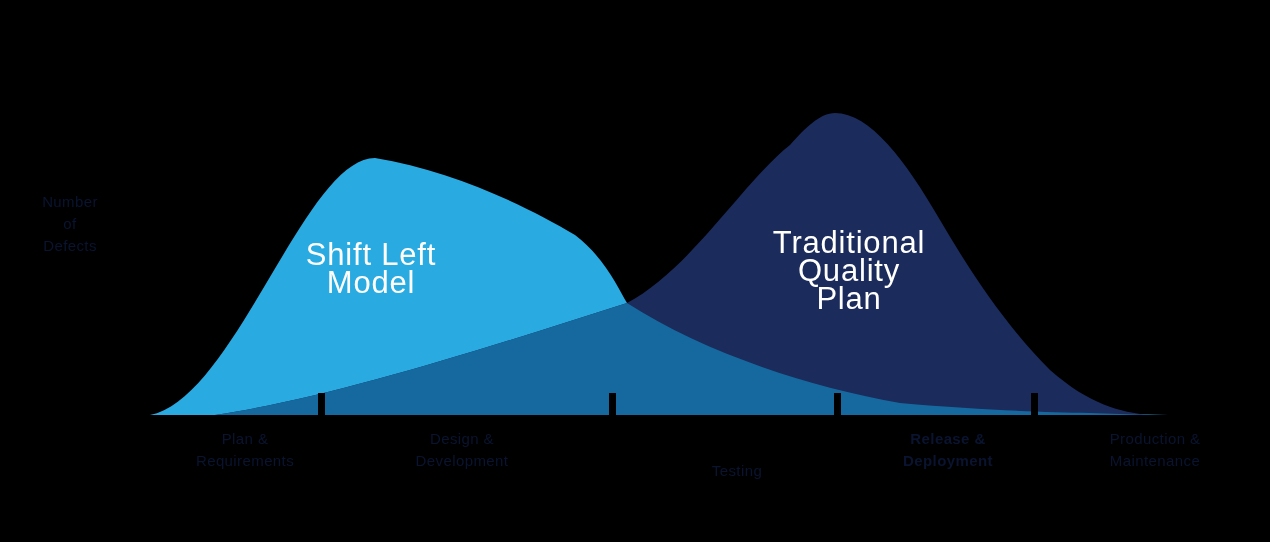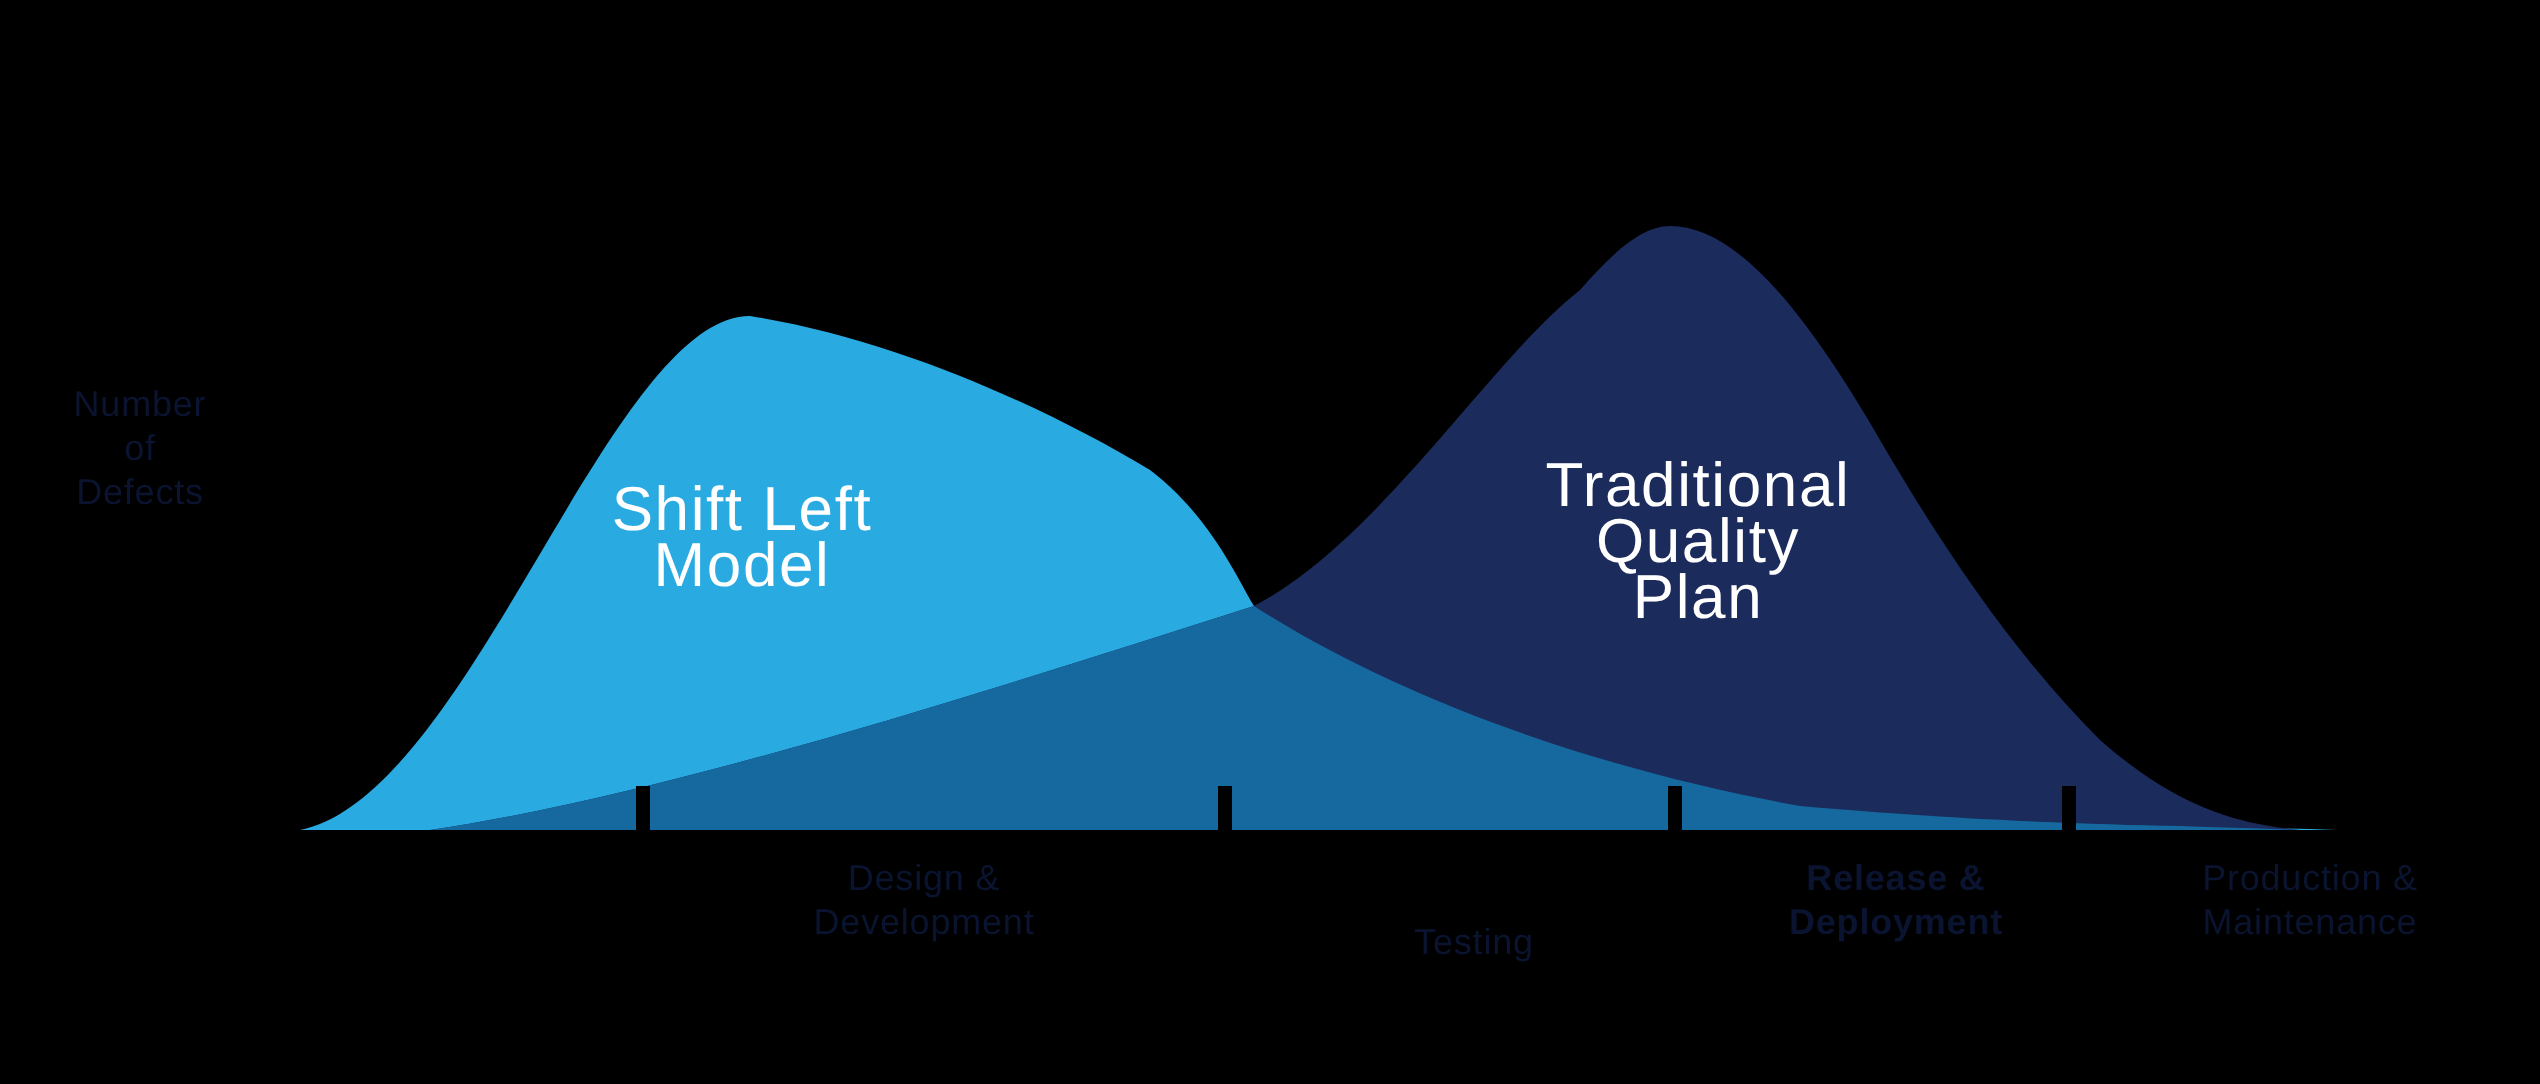--- a/index.html
+++ b/index.html
@@ -40,21 +40,21 @@
     top: 241px;
     width: 200px;
   }
   .traditional-label {
     left: 749px;
     top: 229px;
     width: 200px;
   }
   .faint-text {
     color: #0A1430;
-    font-size: 18px;
+    font-size: 15px;
     line-height: 22px;
     letter-spacing: 0.4px;
   }
   .y-axis-label {
     left: 10px;
     top: 191px;
     width: 120px;
   }
   .x-phase {
     top: 428px;
@@ -89,20 +89,22 @@
 Model</div>
 
   <div class="overlay-label curve-label traditional-label">Traditional
 Quality
 Plan</div>
 
   <div class="overlay-label faint-text y-axis-label">Number
 of
 Defects</div>
 
+  <div class="overlay-label faint-text x-phase x-phase-0">Plan &amp;
+Requirements</div>
   <div class="overlay-label faint-text x-phase x-phase-1">Design &amp;
 Development</div>
   <div class="overlay-label faint-text x-phase x-phase-2">Testing</div>
   <div class="overlay-label faint-text x-phase x-phase-3">Release &amp;
 Deployment</div>
   <div class="overlay-label faint-text x-phase x-phase-4">Production &amp;
 Maintenance</div>
 
 </div>
 

